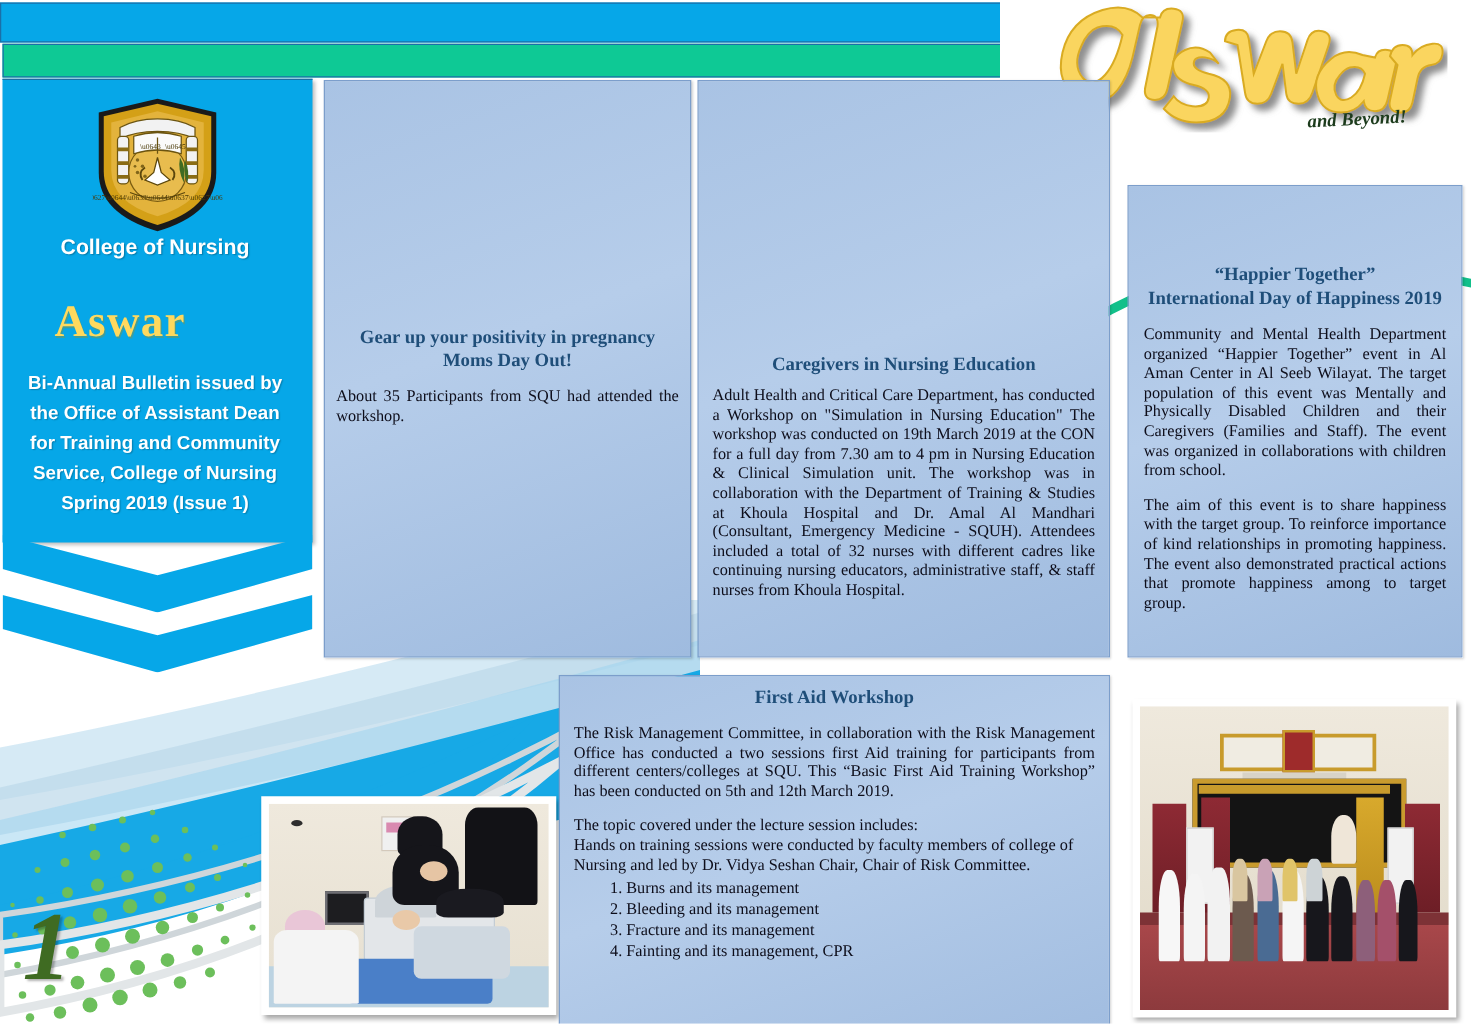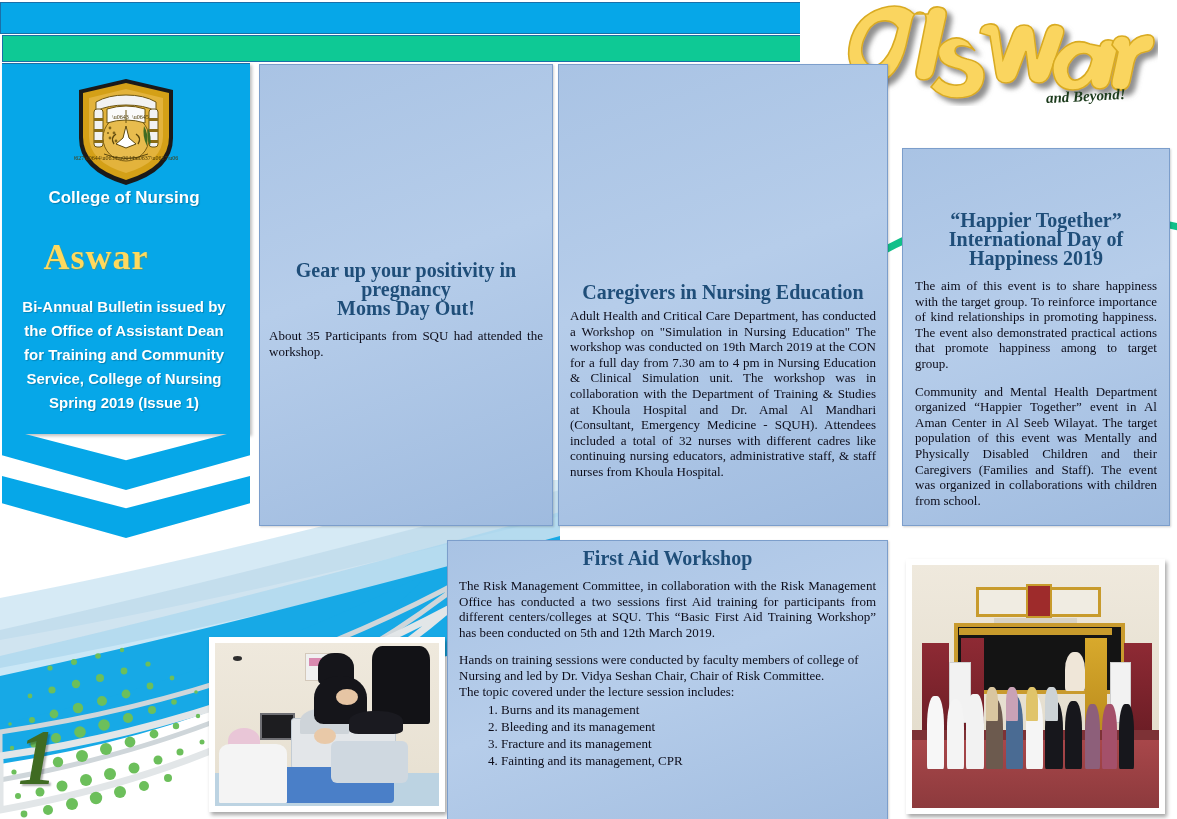--- a/index.html
+++ b/index.html
@@ -50,21 +50,21 @@
   .swoosh{position:absolute;left:0;top:480px;width:560px;height:339px;pointer-events:none;}
   .pagenum{position:absolute;left:18px;top:718px;font-family:"Liberation Serif",serif;
      font-weight:bold;font-style:italic;font-size:78px;color:#3f6b22;
      text-shadow:2px 2px 2px rgba(0,0,0,.3);line-height:1;}
 
   
   .card{position:absolute;box-sizing:border-box;
         background:linear-gradient(160deg,#a9c3e4 0%,#b6cdea 45%,#9fbbdf 100%);
         border:1px solid #7c9ecb;box-shadow:1px 1px 2px rgba(0,0,0,.18);}
   .card-title{text-align:center;font-family:"Liberation Serif",serif;font-weight:bold;
-        color:#1f4e79;font-size:20px;line-height:19px;}
+        color:#1f4e79;font-size:15px;line-height:19px;}
   .card-body{font-family:"Liberation Serif",serif;font-size:13px;line-height:15.6px;
         color:#0d0d1a;text-align:justify;}
   .card-body p{margin:0 0 12px 0;}
   .card-body p:last-child{margin-bottom:0;}
   .card-body ol{margin:2px 0 0 0;padding-left:42px;}
   .card-body ol li{margin:0;line-height:17px;}
 
   #card-moms{left:259px;top:64px;width:294px;height:462px;padding:196px 9px 8px 9px;}
   #card-sim{left:558px;top:64px;width:330px;height:462px;padding:218px 11px 8px 11px;}
   #card-happy{left:902px;top:148px;width:268px;height:378px;padding:62px 12px 8px 12px;}
@@ -394,33 +394,33 @@
       <p>Adult Health and Critical Care Department, has conducted a Workshop on "Simulation in Nursing Education" The workshop was conducted on 19th March 2019 at the CON for a full day from 7.30 am to 4 pm in Nursing Education &amp; Clinical Simulation unit. The workshop was in collaboration with the Department of Training &amp; Studies at Khoula Hospital and Dr. Amal Al Mandhari (Consultant, Emergency Medicine - SQUH). Attendees included a total of 32 nurses with different cadres like continuing nursing educators, administrative staff, &amp; staff nurses from Khoula Hospital.</p>
     </div>
   </div>
 
   <div class="card" id="card-happy">
     <div class="card-title">
       <div>“Happier Together”</div>
       <div>International Day of Happiness 2019</div>
     </div>
     <div class="card-body" style="margin-top:10px;">
+      <p>Community and Mental Health Department organized “Happier Together” event in Al Aman Center in Al Seeb Wilayat. The target population of this event was Mentally and Physically Disabled Children and their Caregivers (Families and Staff). The event was organized in collaborations with children from school.</p>
       <p>The aim of this event is to share happiness with the target group. To reinforce importance of kind relationships in promoting happiness. The event also demonstrated practical actions that promote happiness among to target group.</p>
-      <p>Community and Mental Health Department organized “Happier Together” event in Al Aman Center in Al Seeb Wilayat. The target population of this event was Mentally and Physically Disabled Children and their Caregivers (Families and Staff). The event was organized in collaborations with children from school.</p>
     </div>
   </div>
 
   <div class="card" id="card-first">
     <div class="card-title">
       <div>First Aid Workshop</div>
     </div>
     <div class="card-body" style="margin-top:10px;padding-left:0;">
       <p>The Risk Management Committee, in collaboration with the Risk Management Office has conducted a two sessions first Aid training for participants from different centers/colleges at SQU. This “Basic First Aid Training Workshop” has been conducted on 5th and 12th March 2019.</p>
+      <p style="margin-bottom:0;text-align:left;">The topic covered under the lecture session includes:</p>
       <p style="margin-bottom:0;text-align:left;">Hands on training sessions were conducted by faculty members of college of Nursing and led by Dr. Vidya Seshan Chair, Chair of Risk Committee.</p>
-      <p style="margin-bottom:0;text-align:left;">The topic covered under the lecture session includes:</p>
       <ol>
         <li>Burns and its management</li>
         <li>Bleeding and its management</li>
         <li>Fracture and its management</li>
         <li>Fainting and its management, CPR</li>
       </ol>
     </div>
   </div>
 
 </div>

